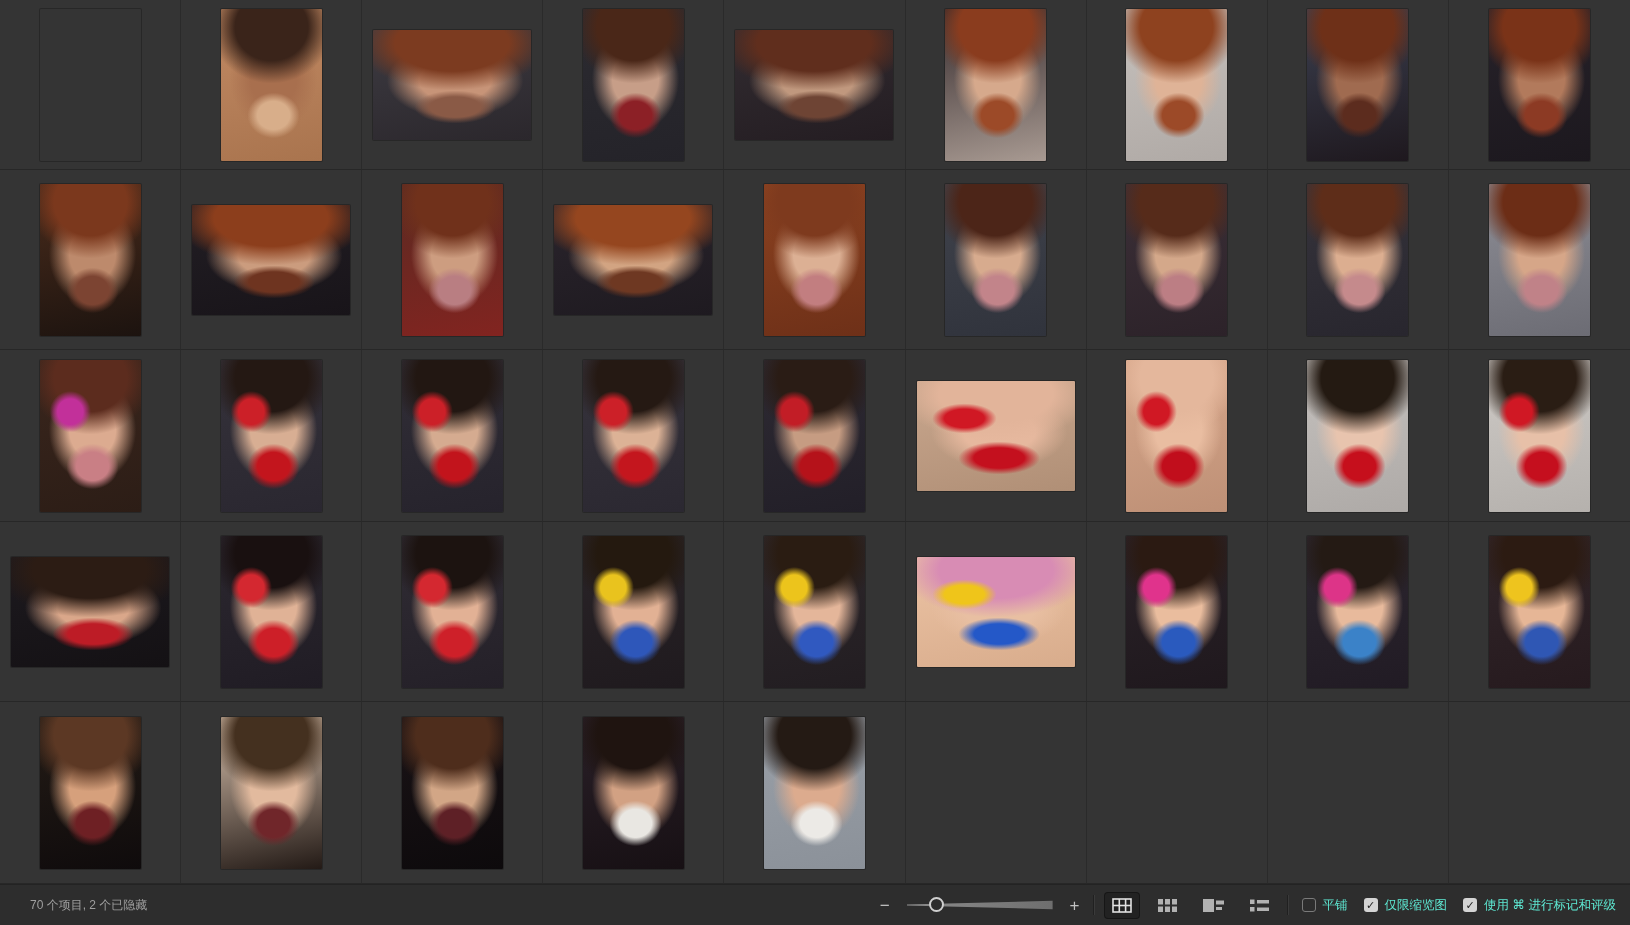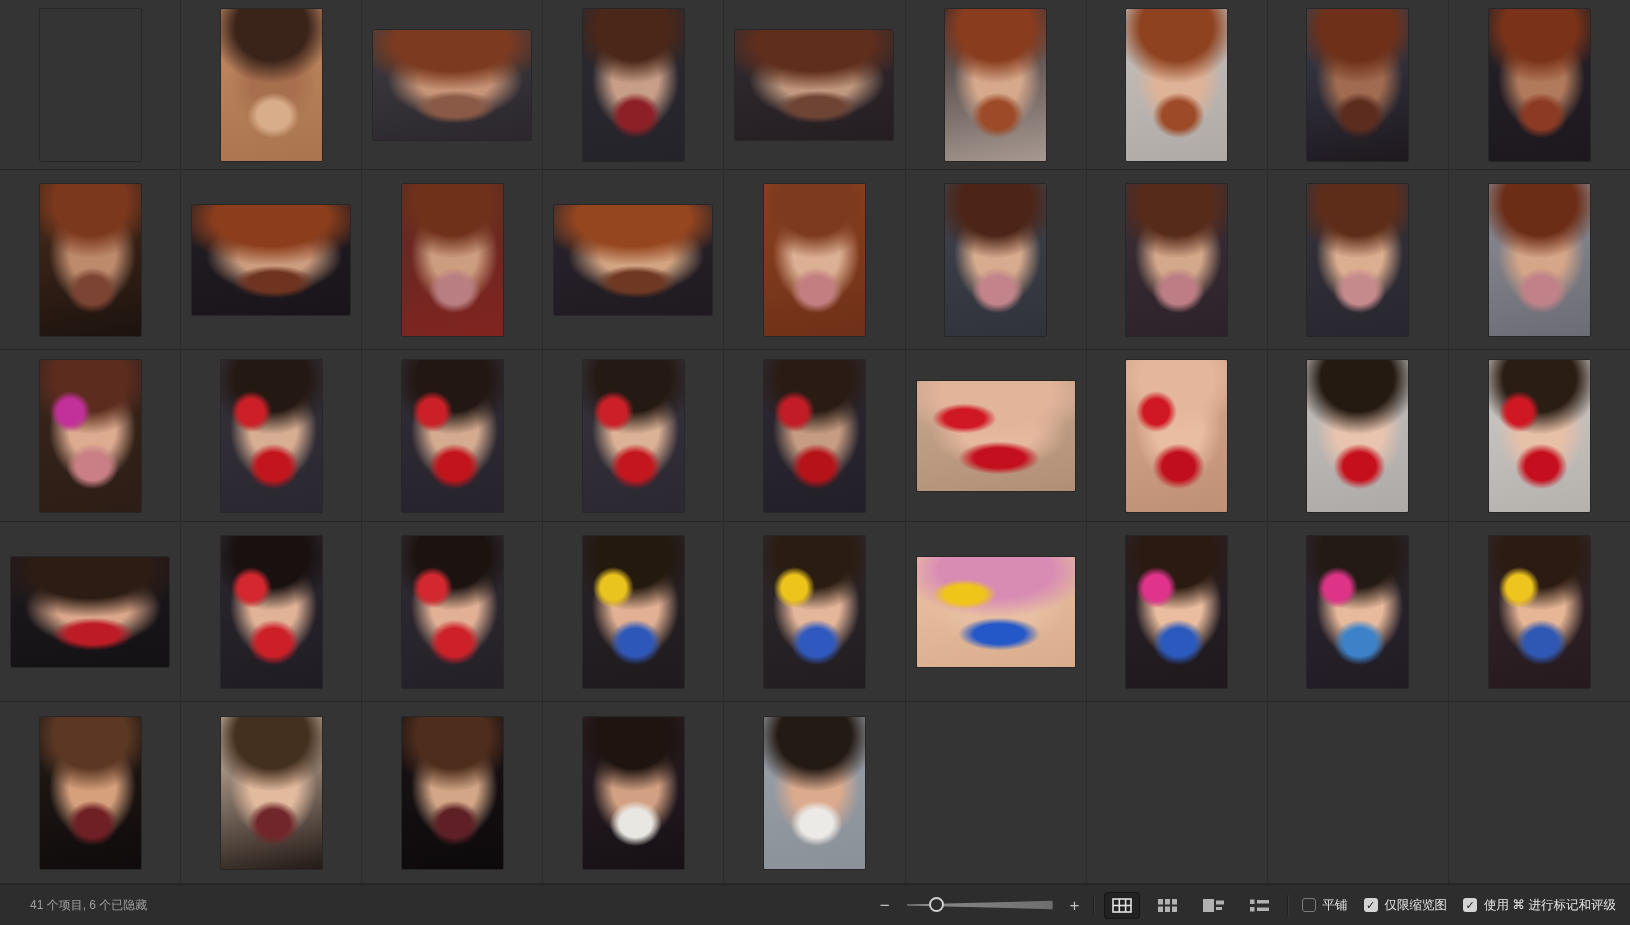--- a/index.html
+++ b/index.html
@@ -68,21 +68,21 @@
   .viewbtn.selected{background:#222222;box-shadow:0 0 0 1px #161616;}
   .viewbtn svg{display:block;}
   .checkrow{display:flex;align-items:center;gap:16px;margin-left:3px;}
   .checkitem{display:flex;align-items:center;gap:7px;cursor:pointer;}
   .checkbox{
     width:14px;height:14px;border-radius:3px;flex:0 0 auto;
     display:flex;align-items:center;justify-content:center;
   }
   .checkbox.checked{background:#d4d4d4;color:#222;font-size:11px;font-weight:bold;line-height:1;}
   .checkbox.unchecked{background:transparent;border:1px solid #7a7a7a;}
-  .checklabel{color:#e5e5e5;font-size:12.5px;white-space:nowrap;}
+  .checklabel{color:#5eead4;font-size:12.5px;white-space:nowrap;}
 </style>
 </head>
 <body>
 
 <div class="app">
 
   <div class="grid" id="grid">
       <div class="cell">
         <div class="photo portrait" title="model-back-view-long-dark-hair-peach-bg"></div>
       </div>
@@ -206,21 +206,21 @@
       <div class="cell">
         <div class="photo portrait" title="frontal-face-white-cream-gray-bg" style="background: radial-gradient(38% 22% at 52% 70%, rgb(236, 234, 230) 0%, rgb(236, 234, 230) 42%, transparent 68%), radial-gradient(82% 50% at 50% 12%, rgb(36, 26, 20) 0%, rgb(36, 26, 20) 44%, transparent 74%), radial-gradient(60% 48% at 52% 46%, rgb(220, 171, 142) 0%, rgb(220, 171, 142) 38%, transparent 72%), linear-gradient(168deg, rgb(154, 160, 168) 0%, rgb(139, 145, 153) 100%);"></div>
       </div>
       <div class="cell"></div>
       <div class="cell"></div>
       <div class="cell"></div>
       <div class="cell"></div>
     </div>
 
   <div class="statusbar">
-    <span class="status-left">41 个项目, 6 个已隐藏</span>
+    <span class="status-left">70 个项目, 2 个已隐藏</span>
 
     <div class="controls">
       <span class="zoom-out">−</span>
 
       <div class="slider">
         <div class="slider-track"></div>
         <div class="slider-knob" id="slider-knob" style="left: calc(20% - 7px);"></div>
       </div>
 
       <span class="zoom-in">+</span>

